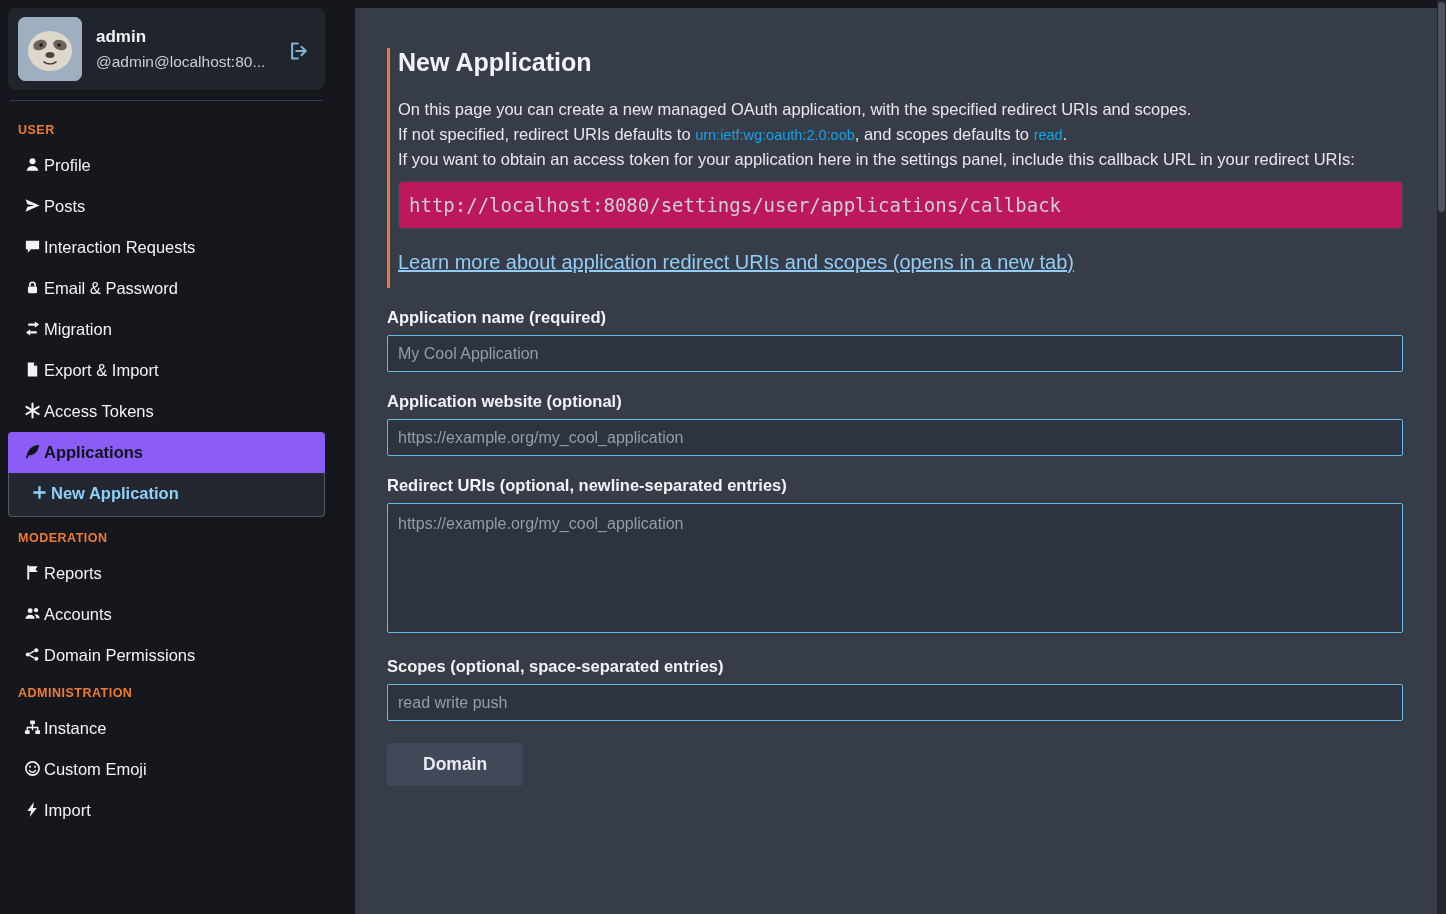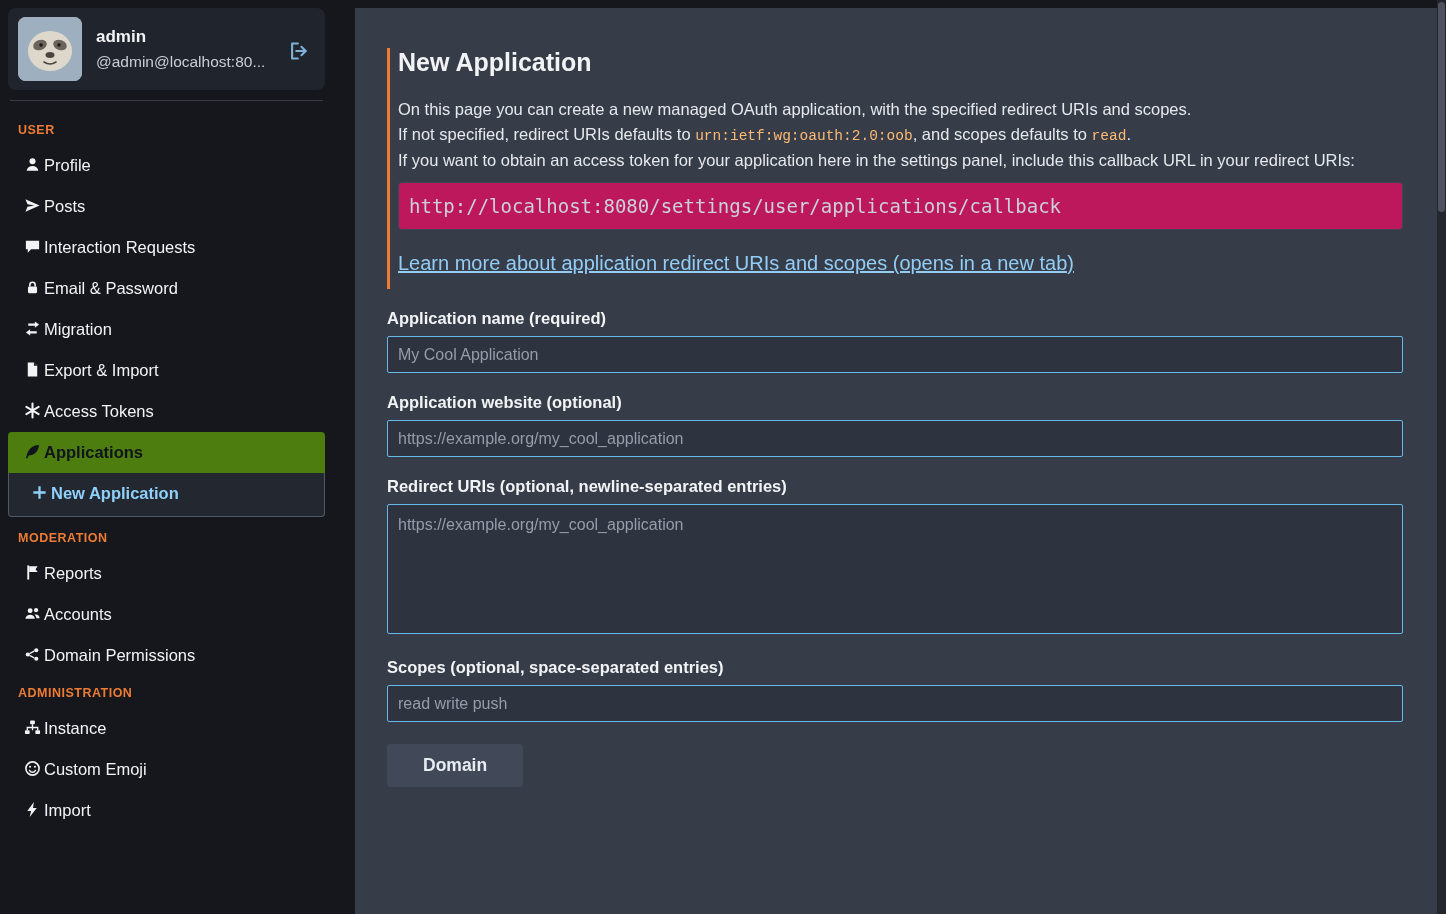--- a/index.html
+++ b/index.html
@@ -39,42 +39,42 @@
     color: #ee7b33; font-weight: bold; font-size: 12.5px;
     letter-spacing: .5px; padding: 10px 10px 8px 10px;
   }
   .nav-item {
     display: flex; align-items: flex-start; gap: 0;
     padding: 11px 12px; font-size: 16.5px; color: #f2f3f5;
     text-decoration: none; cursor: pointer; border-radius: 3px;
   }
   .nav-icon { width: 24px; display: inline-flex; justify-content: center; flex: 0 0 auto; }
   .nav-item.active {
-    background: #4d7c0f; color: #10151c; font-weight: bold;
+    background: #8b5cf6; color: #10151c; font-weight: bold;
     border-radius: 4px 4px 0 0;
   }
   .submenu {
     background: #232830; border: 1px solid #505a66; border-top: none;
     border-radius: 0 0 4px 4px; padding: 2px 0 4px 0; margin-bottom: 4px;
   }
   .submenu .nav-item { padding: 9px 12px 9px 18px; }
   .nav-item.sub-active { color: #8ed0fa; font-weight: bold; }
 
   
   .main {
     position: absolute; left: 355px; top: 8px; right: 9px; bottom: 0;
     background: #363d49; overflow: hidden;
   }
   .content { padding: 40px 34px 0 32px; }
 
   .header-block { border-left: 3px solid #ee7b33; padding-left: 8px; }
   .page-title { font-size: 25px; font-weight: bold; margin-bottom: 20px; }
   .intro p { font-size: 16.5px; color: #e6e8ec; line-height: 1.5; }
   .mono-inline {
-    font-family: Liberation Mono, monospace; font-size: 14.5px; color: #fdba74;
+    font-family: Liberation Sans, sans-serif; font-size: 14.5px; color: #0ea5e9;
   }
   .codeblock {
     background: #be185d; border: 1px solid #404754; border-radius: 4px;
     margin: 10px 0 22px 0; padding: 12px 10px;
     font-family: "DejaVu Sans Mono", monospace; font-size: 19px; color: #ccd1d9;
     white-space: pre; overflow: hidden;
   }
   .learn-link {
     display: inline-block; color: #93ccf5; font-size: 20px;
     text-decoration: underline; margin-bottom: 14px; cursor: pointer;

